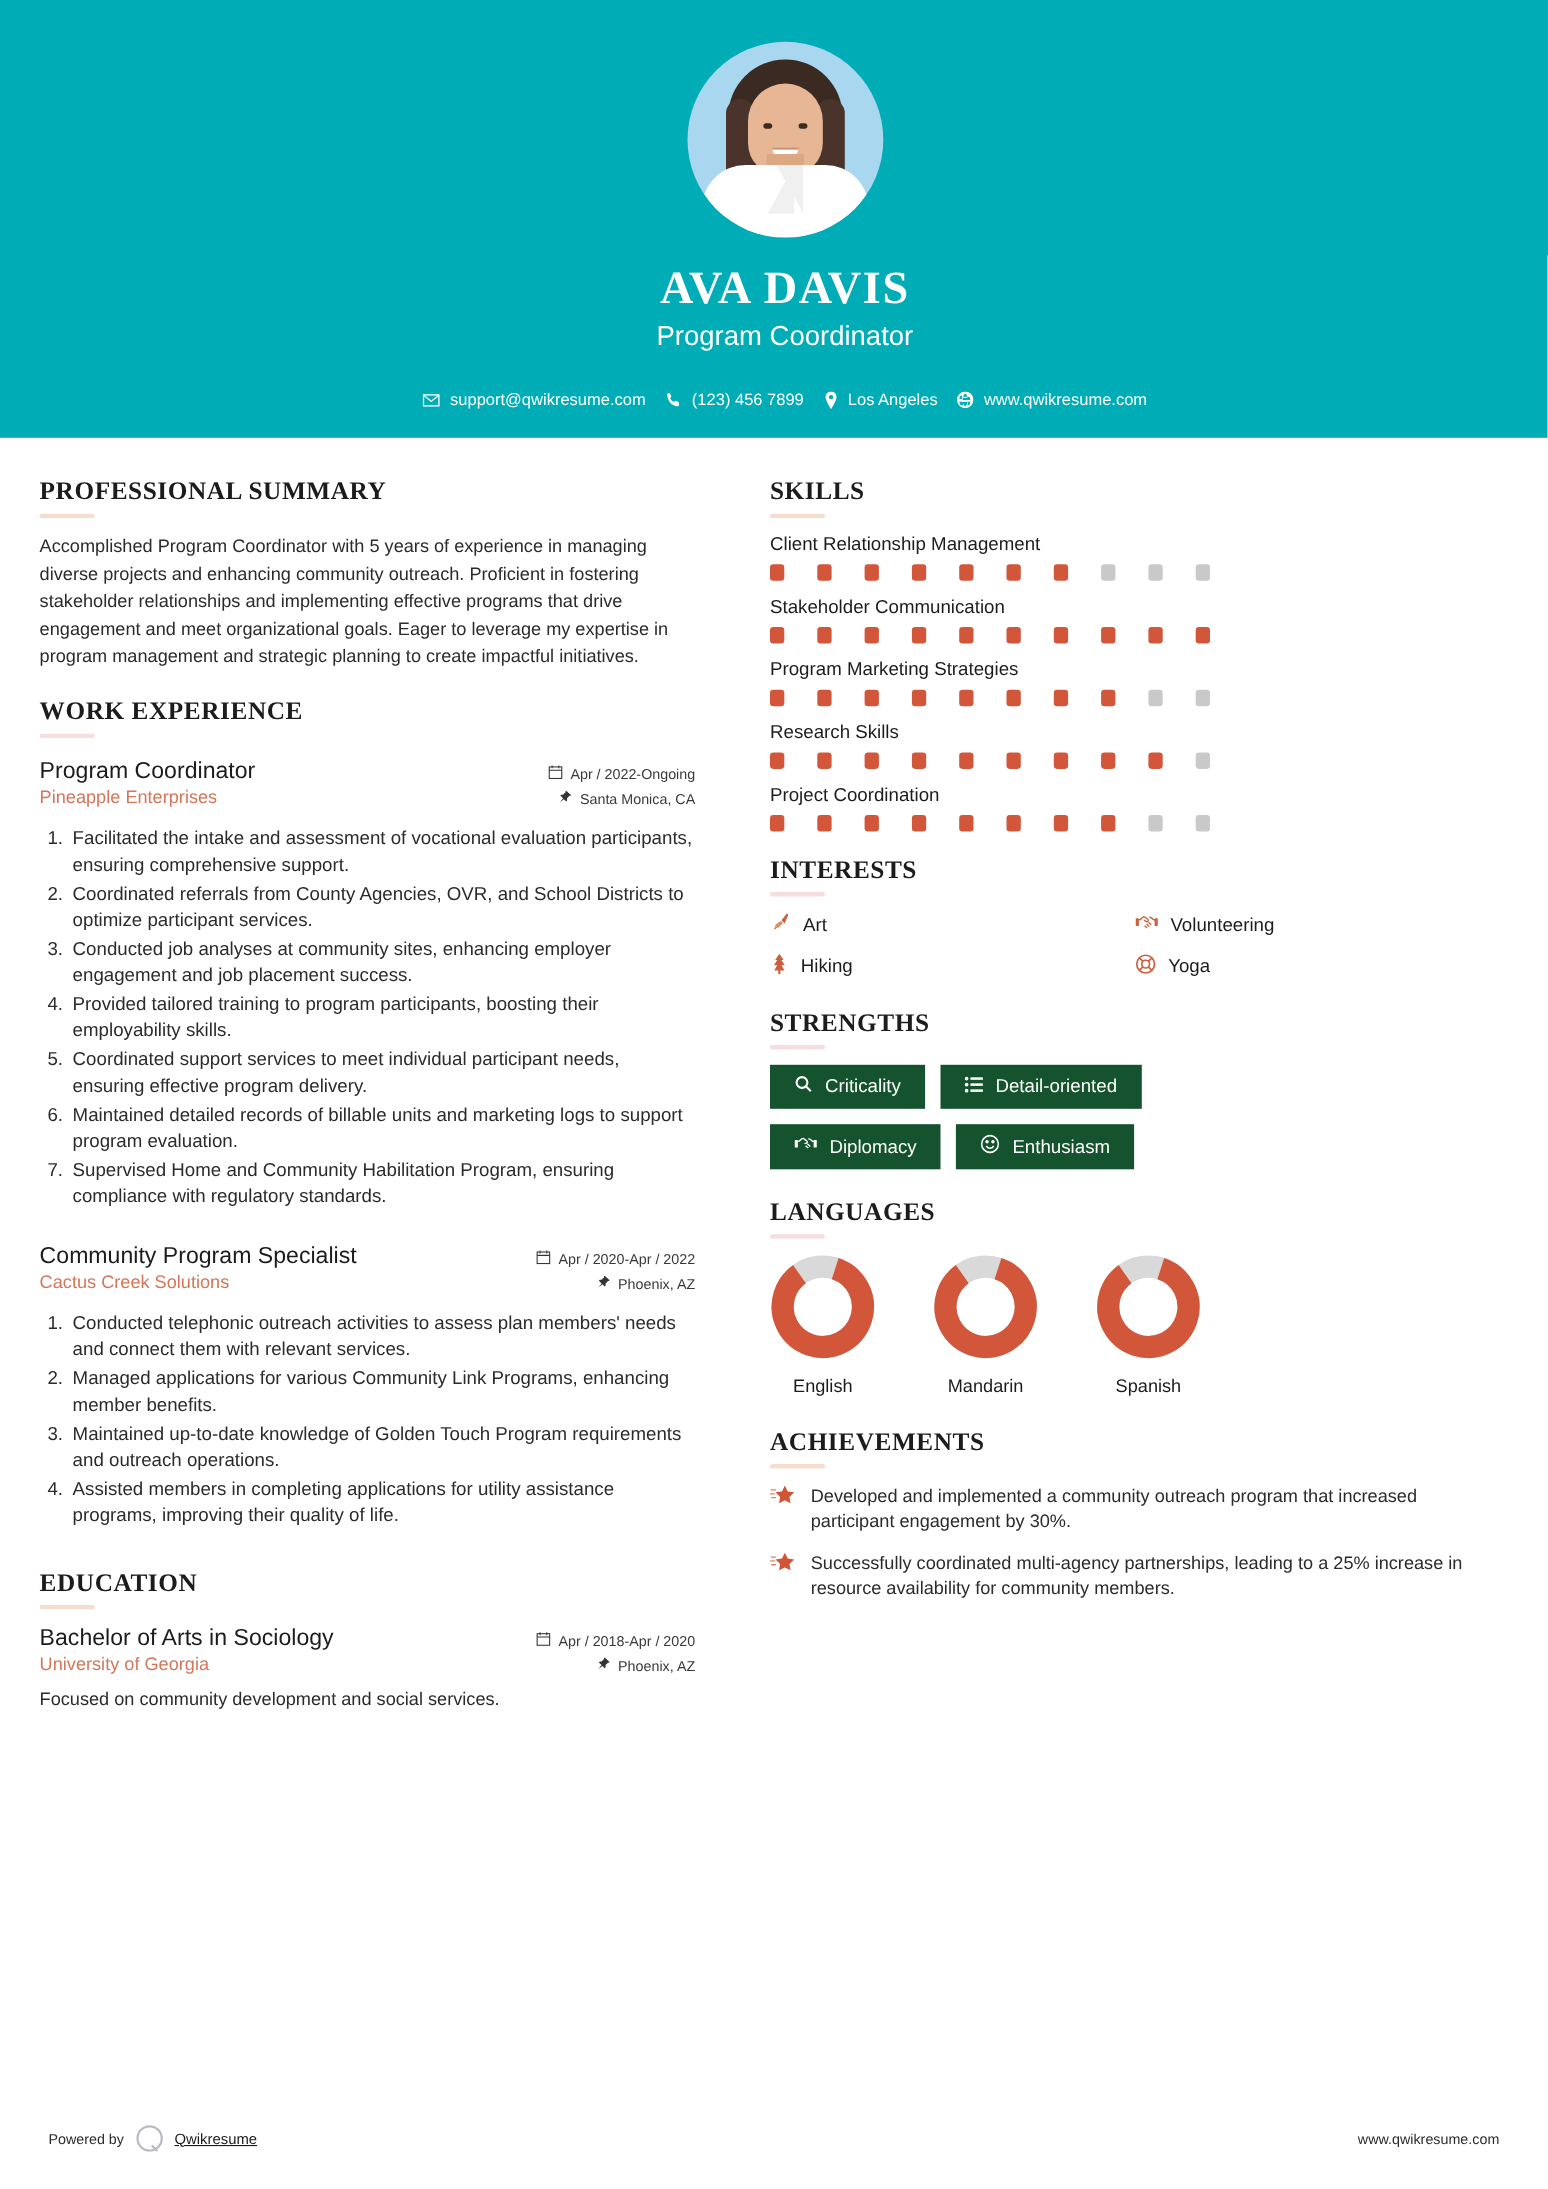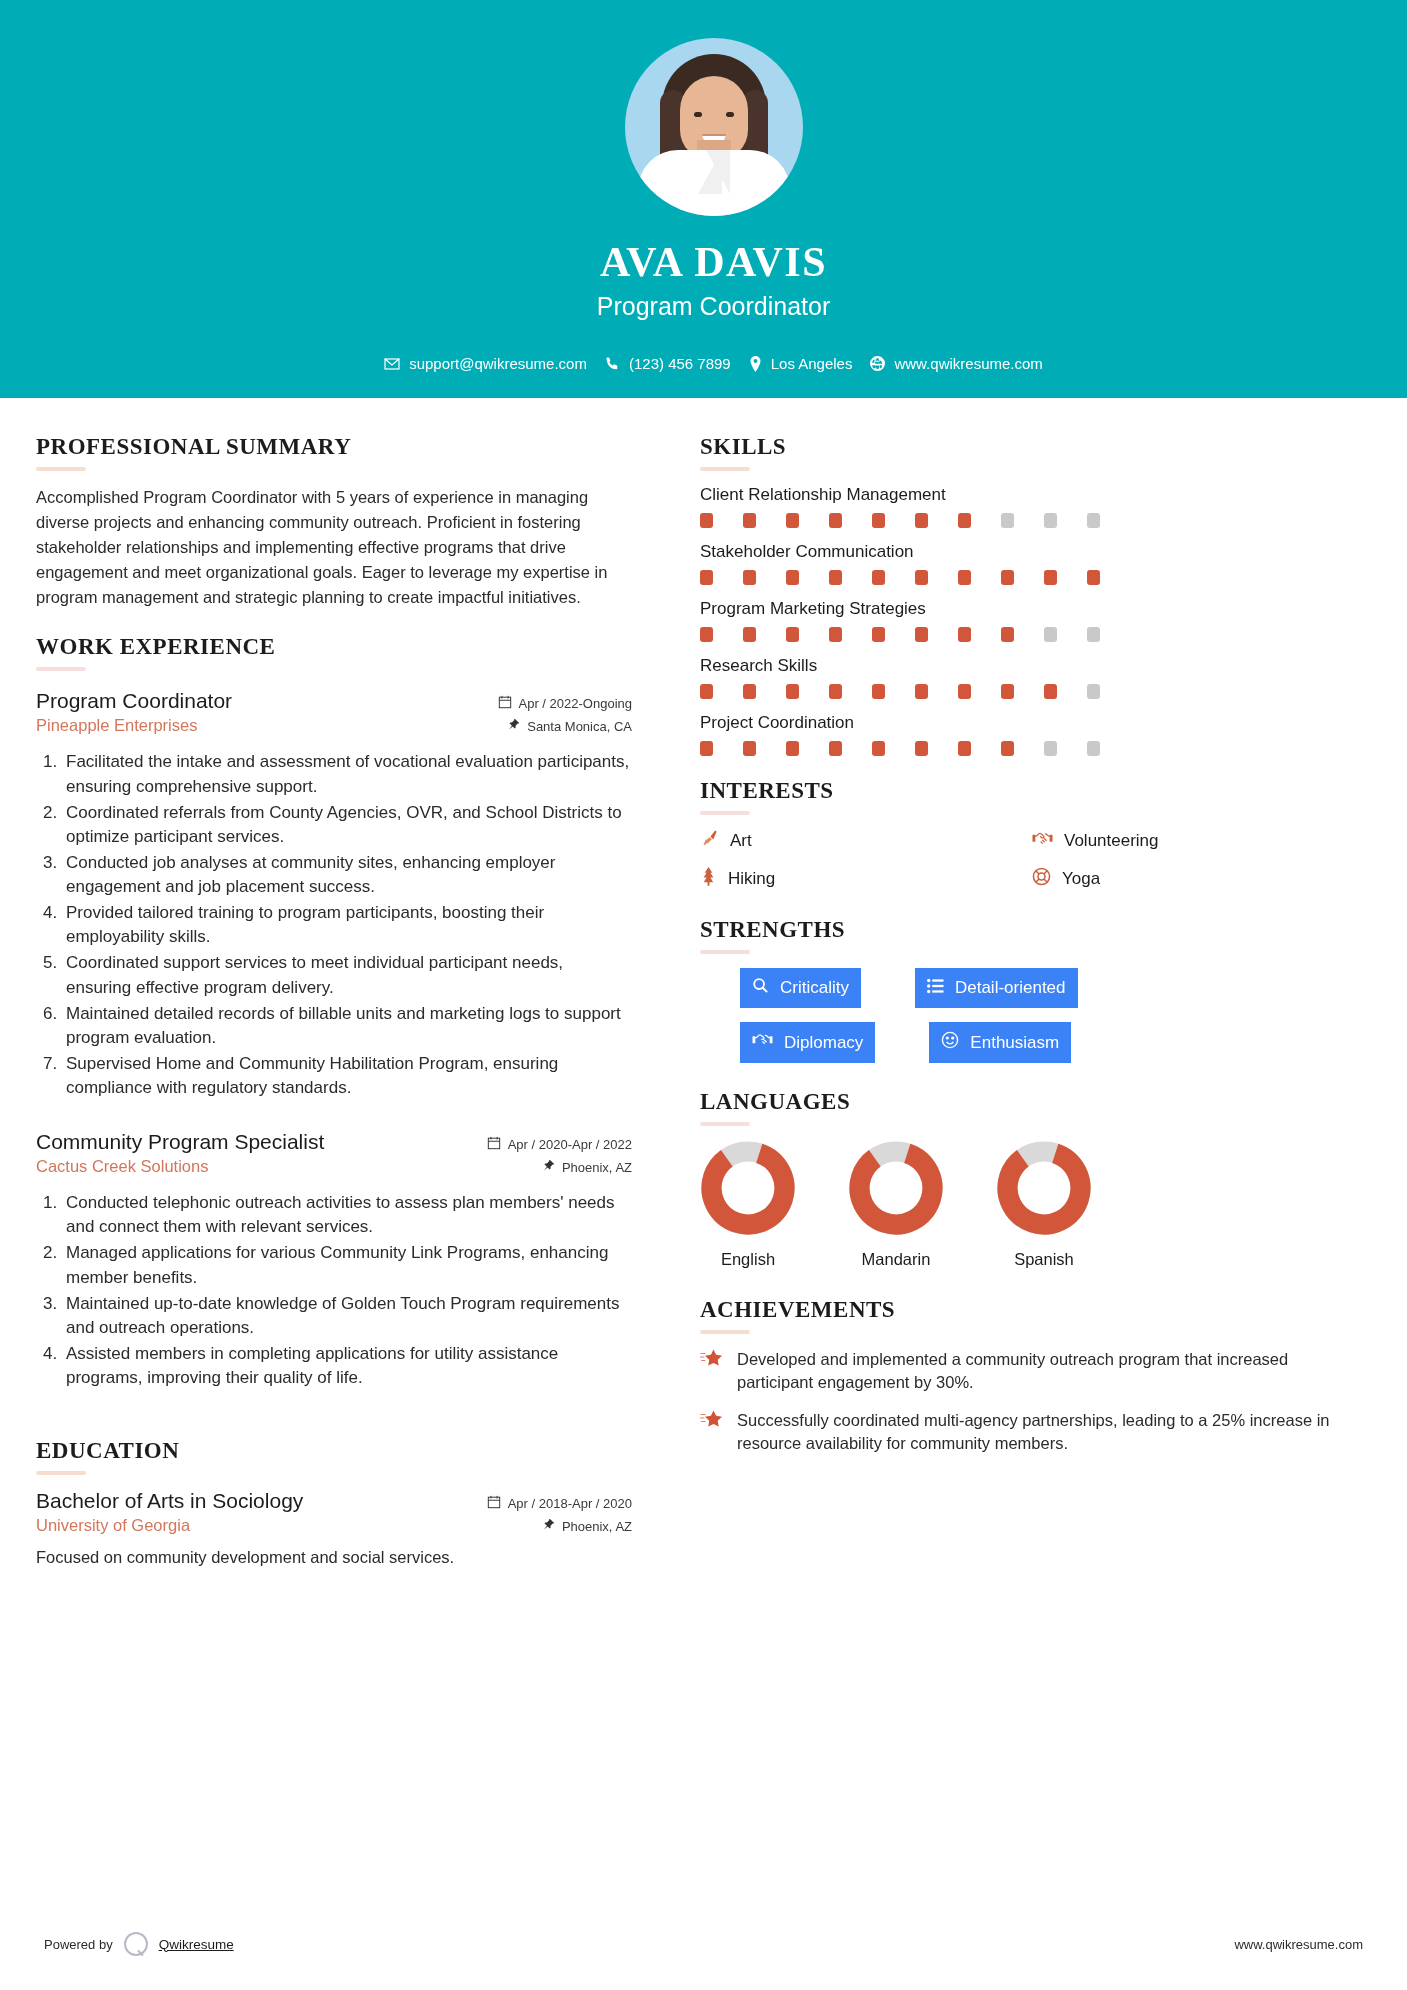--- a/index.html
+++ b/index.html
@@ -135,22 +135,22 @@
   .dot { width: 13px; height: 15px; border-radius: 3px; margin-right: 30px; background: #c9c9c9; }
   .dot.on { background: #d2563a; }
 
   
   .interests-grid { display: grid; grid-template-columns: 1fr 1fr; row-gap: 14px; margin-top: 4px; }
   .interest { display: flex; align-items: center; gap: 11px; font-size: 17px; color: #1c1c1c; }
 
   
   .strengths { display: flex; flex-wrap: wrap; gap: 14px; margin-top: 6px; max-width: 430px; }
   .strength {
-    background: #3b82f6; color: #ffffff; font-size: 17px;
-    padding: 9px 12px; display: flex; align-items: center; gap: 11px; margin-left: 40px;
+    background: #14532d; color: #ffffff; font-size: 17px;
+    padding: 9px 22px; display: flex; align-items: center; gap: 11px;
   }
 
   
   .langs { display: flex; gap: 52px; margin-top: 14px; }
   .lang { text-align: center; width: 96px; }
   .lang-label { font-size: 16.5px; color: #1c1c1c; margin-top: 10px; }
 
   
   .ach { display: flex; gap: 13px; margin-bottom: 14px; align-items: flex-start; }
   .ach-text { font-size: 16.5px; line-height: 1.42; color: #2b2b2b; }
@@ -309,21 +309,21 @@
         </div>
         <ol class="bullets">
           <li>Conducted telephonic outreach activities to assess plan members' needs and connect them with relevant services.</li>
           <li>Managed applications for various Community Link Programs, enhancing member benefits.</li>
           <li>Maintained up-to-date knowledge of Golden Touch Program requirements and outreach operations.</li>
           <li>Assisted members in completing applications for utility assistance programs, improving their quality of life.</li>
         </ol>
       </div>
     </div>
 
-    <div style="margin-top:48px">
+    <div style="margin-top:36px">
       <div class="sec-title">EDUCATION</div>
       <div class="sec-rule"></div>
       <div class="job" style="margin-top:12px">
         <div class="job-head">
           <div>
             <div class="job-title">Bachelor of Arts in Sociology</div>
             <div class="job-company">University of Georgia</div>
           </div>
           <div class="job-meta">
             <div>

